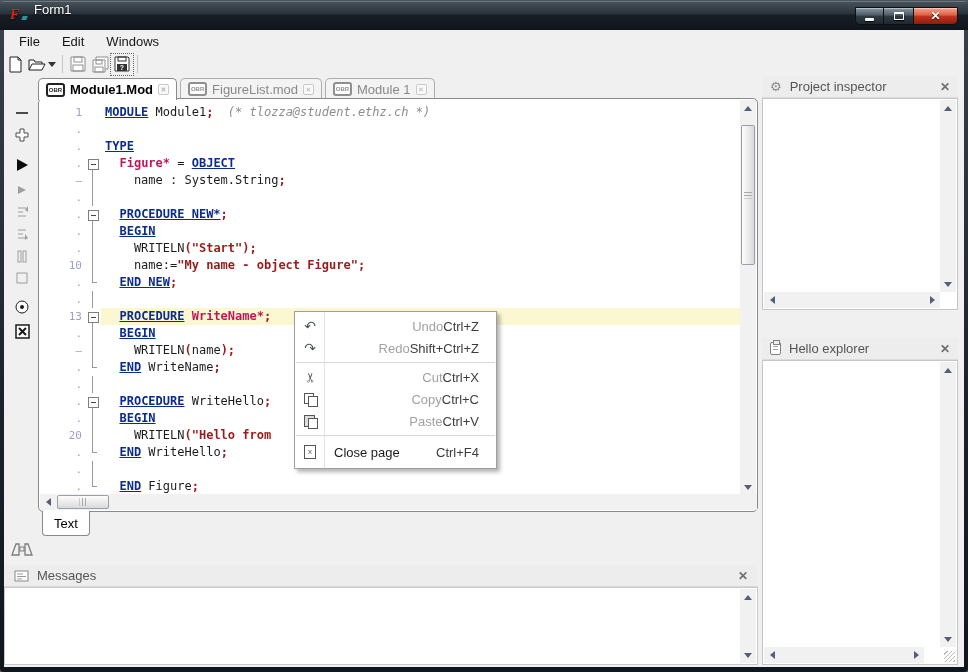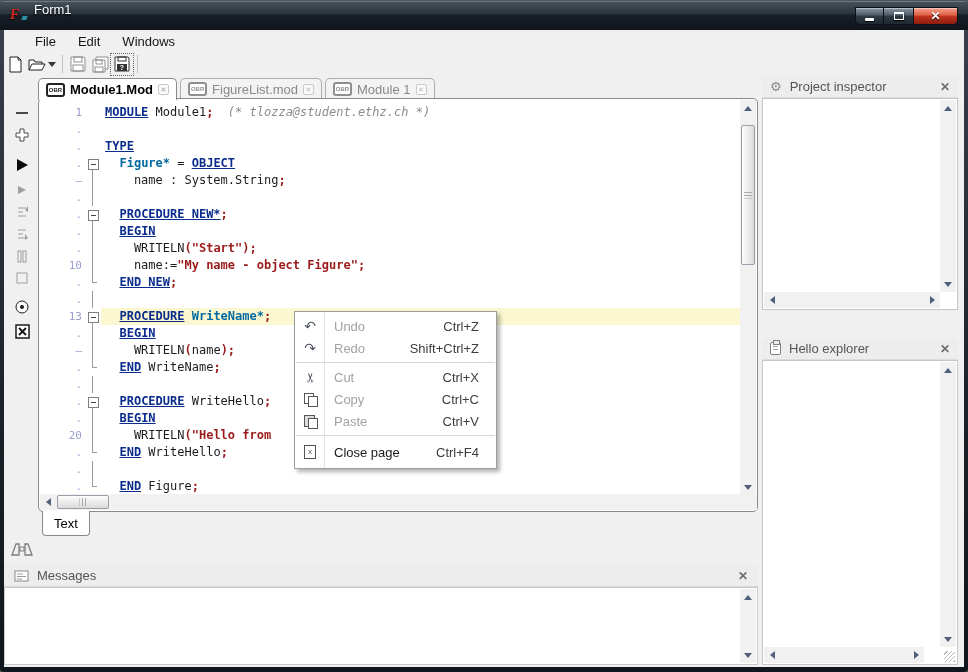--- a/index.html
+++ b/index.html
@@ -19,21 +19,21 @@
     background:linear-gradient(#8a97a3,#4e5a66 45%,#2f3a44 50%,#20282f);box-shadow:inset 0 1px rgba(255,255,255,.4);}
   .wbtn.min{width:29px;border-radius:0 0 0 5px;}
   .wbtn.max{width:29px;border-left:none;border-right:none;}
   .wbtn.close{width:45px;border-radius:0 0 5px 0;
     background:linear-gradient(#f6a28e,#dd6044 45%,#c23420 50%,#8e1c0b);}
   .g-min{width:9px;height:3px;background:#fff;border-radius:1px;margin-top:7px;box-shadow:0 1px 1px #000;}
   .g-max{width:10px;height:8px;border:1px solid #fff;border-top:2px solid #fff;box-shadow:0 1px 1px #000;}
   .g-close{color:#fff;font-weight:bold;font-size:12px;text-shadow:0 1px 1px #000;line-height:1;}
   
   .client{position:absolute;left:4px;top:30px;width:960px;height:637px;background:#f0f0f0;}
-  .menubar{position:absolute;left:0px;top:30px;width:960px;height:22px;display:flex;align-items:center;padding-left:24px;}
+  .menubar{position:absolute;left:0px;top:30px;width:960px;height:22px;display:flex;align-items:center;padding-left:8px;}
   .menu-item{padding:2px 11px;font-size:13px;color:#151515;}
   .toolbar{position:absolute;left:4px;top:52px;height:24px;display:flex;align-items:center;}
   .tbtn{width:22px;height:21px;display:flex;align-items:center;justify-content:center;}
   .tsep{width:1px;height:18px;background:#c4c4c4;margin:0 4px;}
   .tcaret{width:0;height:0;border:4px solid transparent;border-top:5px solid #333;margin:5px 2px 0 0;}
   .dotted{outline:1px dotted #666;}
   
   .side{position:absolute;left:8px;top:95px;width:28px;}
   .sbtn{position:absolute;left:0;width:28px;height:20px;display:flex;align-items:center;justify-content:center;}
   
@@ -56,21 +56,21 @@
   .fold.line::before{content:"";position:absolute;left:7px;top:0;bottom:0;border-left:1px solid #9a9a9a;}
   .fold.foot::before{content:"";position:absolute;left:7px;top:0;height:8px;border-left:1px solid #9a9a9a;}
   .fold.foot::after{content:"";position:absolute;left:7px;top:8px;width:5px;border-top:1px solid #9a9a9a;}
   .fold.box::before{content:"";position:absolute;left:7px;top:13px;bottom:0;border-left:1px solid #9a9a9a;}
   .fold.box::after{content:"";position:absolute;left:3px;top:4px;width:9px;height:9px;border:1px solid #7e7e7e;
     background:#fff linear-gradient(#444,#444) center/5px 1px no-repeat;}
   .ct{flex:1;white-space:pre;font:12px "DejaVu Sans Mono",monospace;padding-left:4px;height:17px;line-height:17px;}
   .ct.hl{background:#fbf7d0;}
   .seg-kw{color:#0a2c8c;font-weight:bold;text-decoration:underline;}
   .seg-id{color:#1c1c1c;}
-  .seg-exp{color:#0369a1;font-weight:bold;}
+  .seg-exp{color:#be185d;font-weight:bold;}
   .seg-str{color:#9b1b1b;font-weight:bold;}
   .seg-pun{color:#9b1b1b;font-weight:bold;}
   .seg-cmt{color:#8d8d8d;font-style:italic;text-align:center;}
   
   .vscroll{position:absolute;right:1px;top:1px;width:16px;height:395px;background:#f1f1f1;}
   .hscroll{position:absolute;left:1px;bottom:1px;height:16px;width:717px;background:#f1f1f1;}
   .sb-btn{position:absolute;width:16px;height:16px;display:flex;align-items:center;justify-content:center;}
   .tri-u{width:0;height:0;border:4px solid transparent;border-bottom:5px solid #51607a;margin-top:-4px;}
   .tri-d{width:0;height:0;border:4px solid transparent;border-top:5px solid #51607a;margin-bottom:-4px;}
   .tri-l{width:0;height:0;border:4px solid transparent;border-right:5px solid #51607a;margin-left:-4px;}
@@ -108,21 +108,21 @@
   
   .cmenu{position:absolute;left:294px;top:311px;width:203px;background:#fff;border:1px solid #9e9e9e;
     box-shadow:3px 3px 4px rgba(0,0,0,.3);z-index:50;padding:3px 0;}
   .cmenu::before{content:"";position:absolute;left:29px;top:0;bottom:0;width:1px;background:#e2e2e2;}
   .mrow{display:flex;align-items:center;height:22px;}
   .mrow.big{height:26px;}
   .mic{width:30px;flex:none;display:flex;align-items:center;justify-content:center;color:#4c5260;font-size:14px;}
   .rot{display:inline-block;transform:rotate(-90deg);font-size:13px;}
   .mlab{flex:1;font-size:13px;color:#1b1b1b;padding-left:9px;}
   .mkey{font-size:13px;color:#3d3d3d;padding-right:17px;}
-  .mrow.dis .mlab{color:#a2a2a2;}
+  .mrow.dis .mlab{color:#a2a2a2;text-align:right;}
   .msep{border-top:1px solid #d7d7d7;margin:3px 1px;}
   .ic-copy,.ic-paste{position:relative;width:13px;height:13px;}
   .ic-copy::before{content:"";position:absolute;left:0;top:0;width:8px;height:9px;border:1px solid #555;background:#fff;}
   .ic-copy::after{content:"";position:absolute;left:4px;top:3px;width:8px;height:9px;border:1px solid #555;background:#fff;}
   .ic-paste::before{content:"";position:absolute;left:0;top:0;width:9px;height:10px;border:1px solid #555;background:#ddd;}
   .ic-paste::after{content:"";position:absolute;left:4px;top:3px;width:8px;height:9px;border:1px solid #555;background:#fff;}
   .ic-closepage{width:12px;height:14px;border:1px solid #555;background:#fff;color:#555;font-size:8px;line-height:12px;text-align:center;}
   .binoc{position:absolute;left:10px;top:541px;}
 </style>
 </head>

